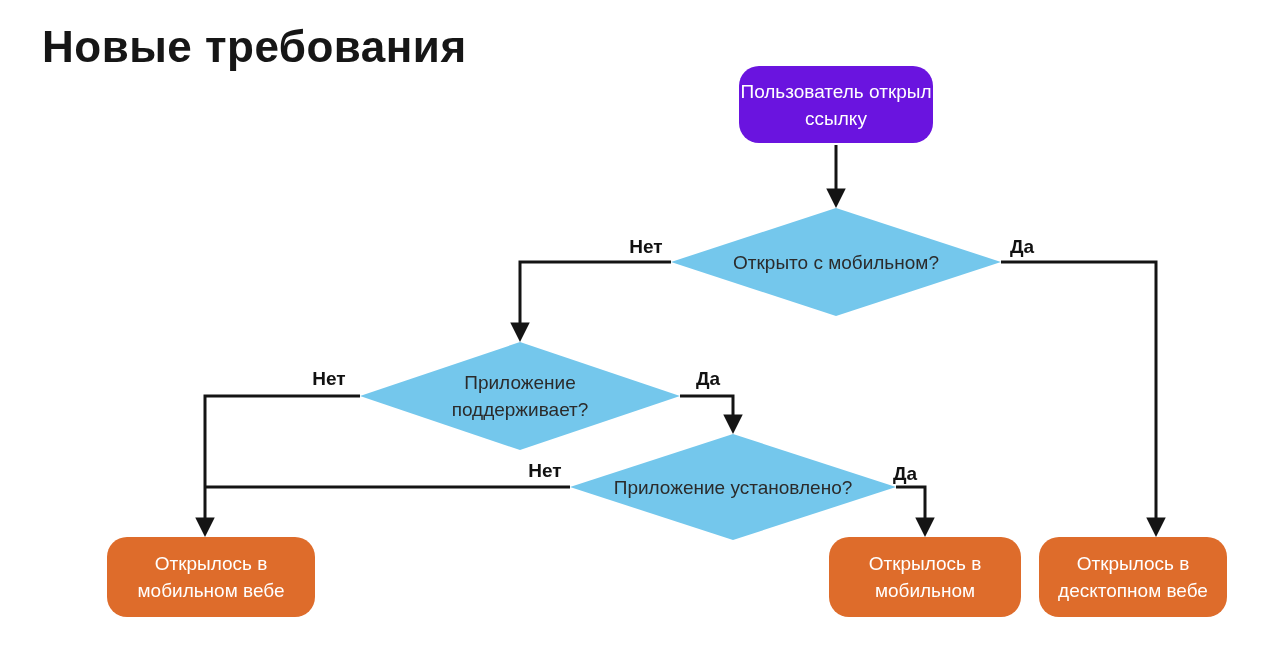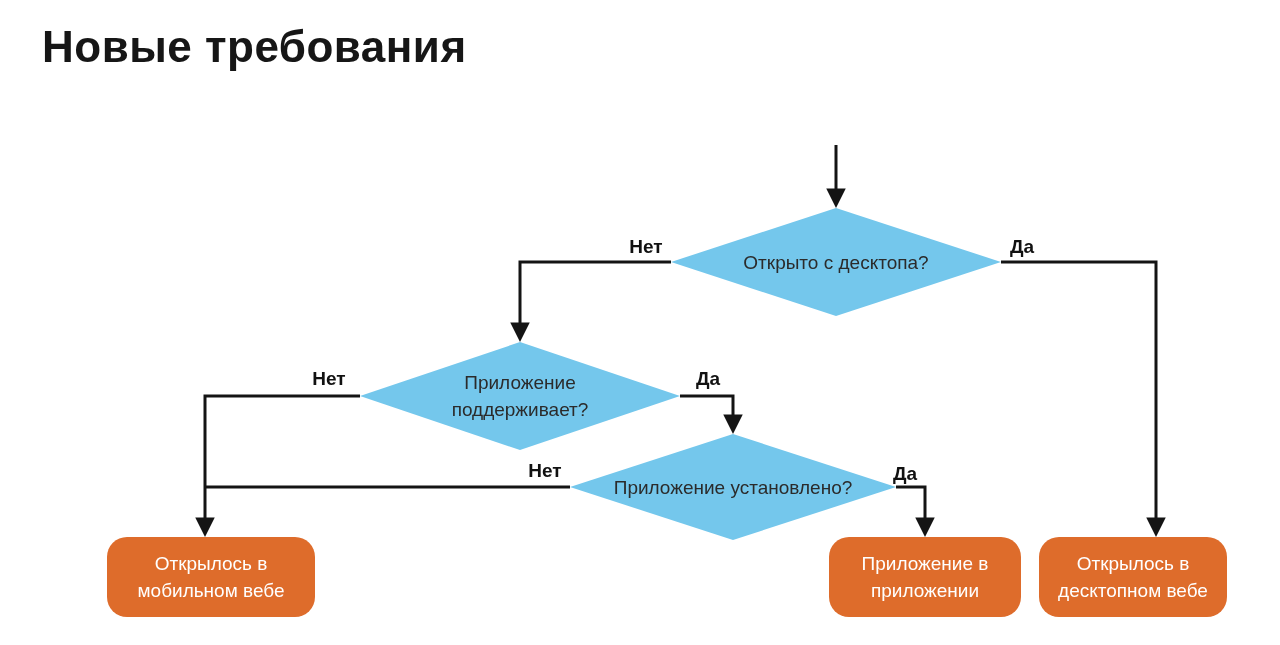--- a/index.html
+++ b/index.html
@@ -108,38 +108,41 @@
     <path class="edge" d="M896,487 L925,487 L925,533" marker-end="url(#arrow)"></path>
 
     <text class="edge-label" x="646" y="253">Нет</text>
     <text class="edge-label" x="1022" y="253">Да</text>
     <text class="edge-label" x="329" y="385">Нет</text>
     <text class="edge-label" x="708" y="385">Да</text>
     <text class="edge-label" x="545" y="477">Нет</text>
     <text class="edge-label" x="905" y="480">Да</text>
   </svg>
 
+  <div class="node start-node">
+    <div class="label">Пользователь открыл ссылку</div>
+  </div>
 
   <div class="node decision-node decision-desktop">
-    <div class="label">Открыто с десктопа?</div>
+    <div class="label">Открыто с мобильном?</div>
   </div>
 
   <div class="node decision-node decision-installed">
     <div class="label">Приложение поддерживает?</div>
   </div>
 
   <div class="node decision-node decision-supports">
     <div class="label">Приложение установлено?</div>
   </div>
 
   <div class="node outcome-node outcome-mobile">
     <div class="label">Открылось в мобильном вебе</div>
   </div>
 
   <div class="node outcome-node outcome-app">
-    <div class="label">Приложение в приложении</div>
+    <div class="label">Открылось в мобильном</div>
   </div>
 
   <div class="node outcome-node outcome-desktop">
     <div class="label">Открылось в десктопном вебе</div>
   </div>
 
 </div>
 
 </body></html>

